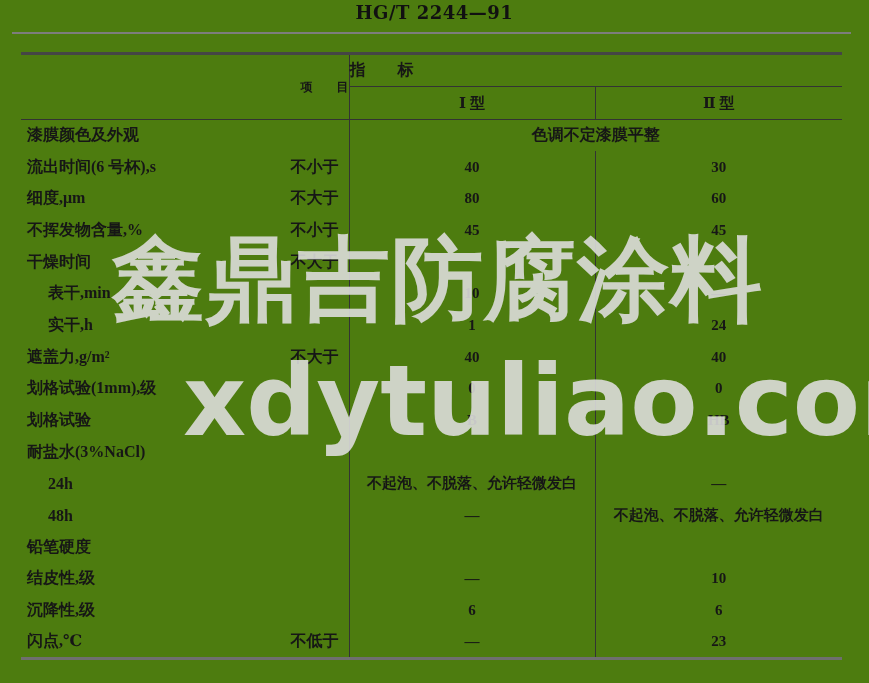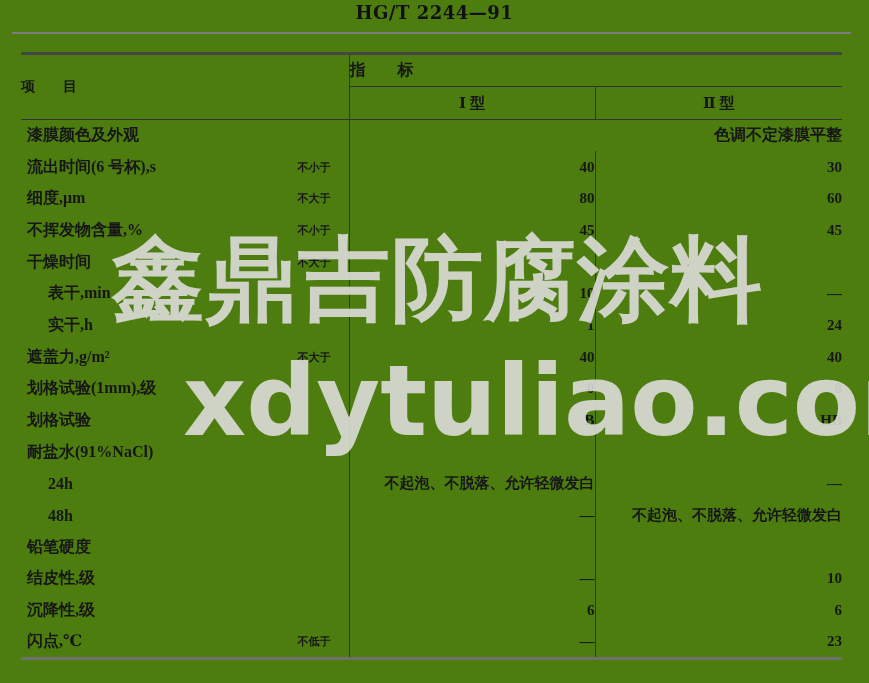--- a/index.html
+++ b/index.html
@@ -32,41 +32,41 @@
     table-layout: fixed;
     border-top: 3px solid #454545;
     border-bottom: 3px solid #6f6f6f;
   }
   table.spec th, table.spec td { padding: 0; vertical-align: middle; }
   thead tr { height: 33px; }
   tbody tr { height: 31.7px; }
   th.item-head {
     border-right: 1.5px solid #333;
     border-bottom: 1.5px solid #333;
-    font-weight: 600; font-size: 14px; text-align: left;
+    font-weight: 600; font-size: 12px; text-align: right;
   }
   th.indicator-head {
     border-bottom: 1.5px solid #333;
     font-weight: 600; font-size: 16px; text-align: left;
   }
   th.type-head {
     border-bottom: 1.5px solid #333;
     font-weight: 600; font-size: 15px; text-align: center; margin-left: 16px;
   }
   th.type1 { border-right: 1.5px solid #333; }
   td.item-cell { border-right: 1.5px solid #333; }
   td.item-cell .cellwrap {
     display: flex; justify-content: space-between; align-items: center;
-    padding: 0 18px 0 6px; height: 100%;
+    padding: 0 10px 0 6px; height: 100%;
   }
   .lbl { font-size: 16px; font-weight: 600; white-space: nowrap; }
   .lbl.indent { padding-left: 21px; text-align: center; }
-  .qual { font-size: 11px; font-weight: 600; white-space: nowrap; }
+  .qual { font-size: 16px; font-weight: 600; white-space: nowrap; }
   td.val {
-    text-align: right; font-size: 15px; font-weight: bold;
+    text-align: center; font-size: 15px; font-weight: bold;
     white-space: nowrap;
   }
   td.val.c1 { border-right: 1.5px solid #333; }
   td.val.merged { font-weight: 600; font-size: 16px; }
   
   .watermark {
     position: absolute; z-index: 5; pointer-events: none;
     font-family: "DejaVu Sans", "Liberation Sans", sans-serif;
     font-weight: bold; line-height: 1; white-space: nowrap;
     opacity: 0.88;
@@ -189,21 +189,21 @@
             <div class="cellwrap">
               <span class="lbl">划格试验</span>
             </div>
           </td>
           <td class="val c1">B</td>
           <td class="val c2">HB</td>
         </tr>
         <tr>
           <td class="item-cell">
             <div class="cellwrap">
-              <span class="lbl">耐盐水(91%NaCl)</span>
+              <span class="lbl">耐盐水(3%NaCl)</span>
             </div>
           </td>
           <td class="val c1"></td>
           <td class="val c2"></td>
         </tr>
         <tr>
           <td class="item-cell">
             <div class="cellwrap">
               <span class="lbl indent">24h</span>
             </div>

